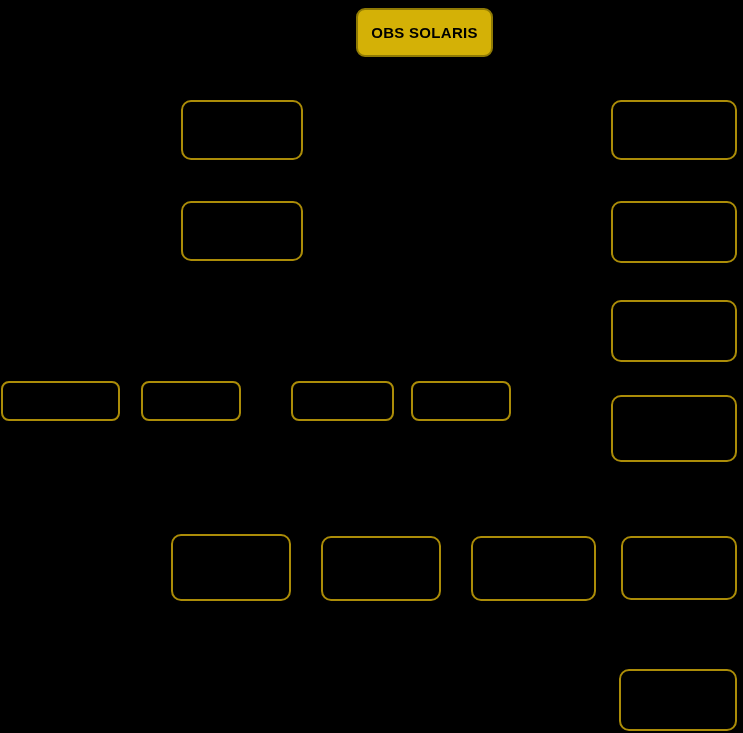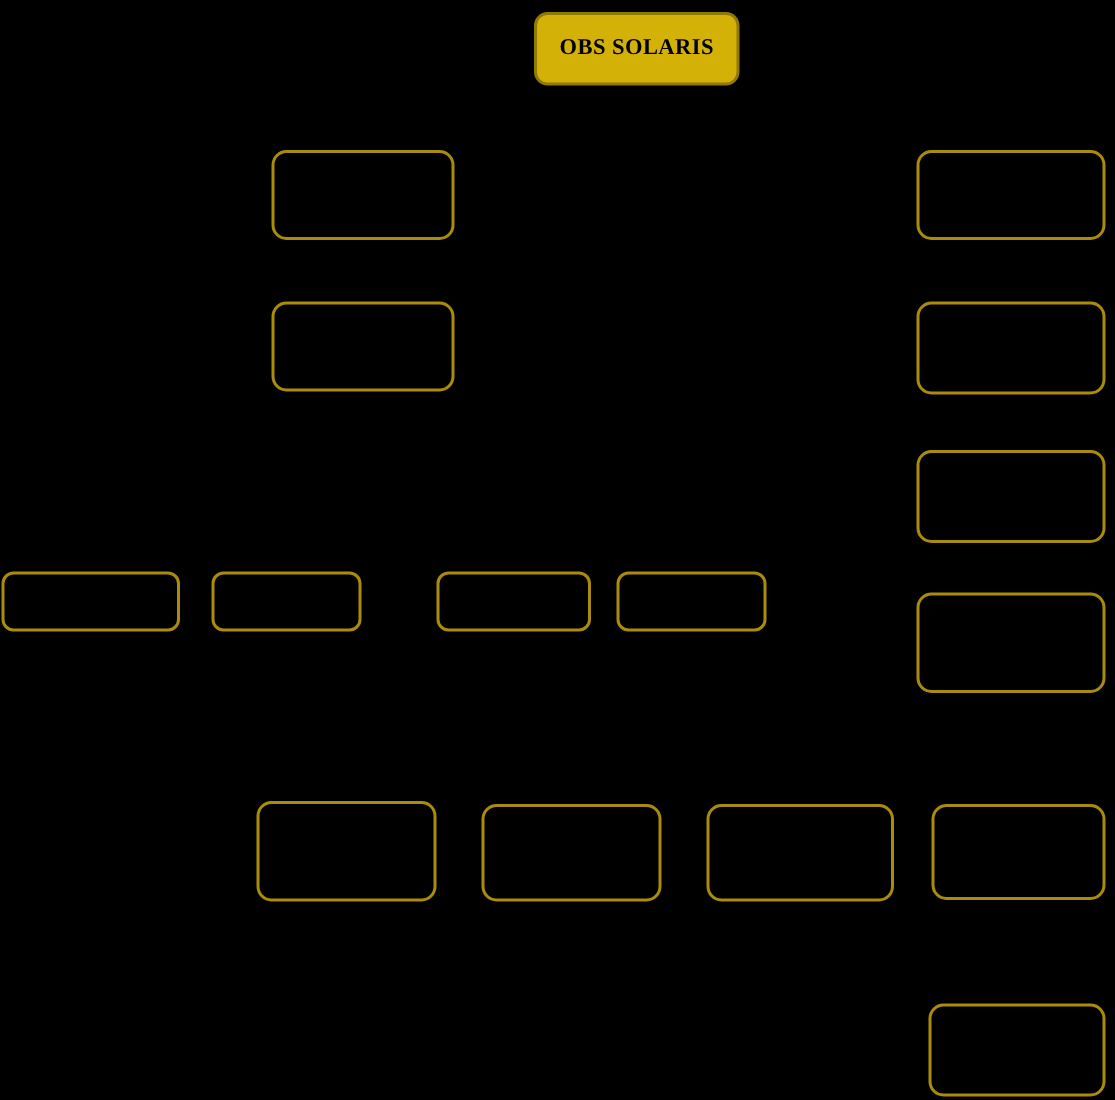--- a/index.html
+++ b/index.html
@@ -6,21 +6,21 @@
     margin: 0;
     padding: 0;
     background: #000000;
   }
   .canvas {
     position: relative;
     width: 743px;
     height: 733px;
     background: #000000;
     overflow: hidden;
-    font-family: Liberation Serif, serif;
+    font-family: Liberation Sans, sans-serif;
   }
   .node {
     position: absolute;
     box-sizing: border-box;
     border: 2px solid #ab8c08;
     border-radius: 10px;
     background: transparent;
   }
   .node.small {
     border-radius: 8px;

